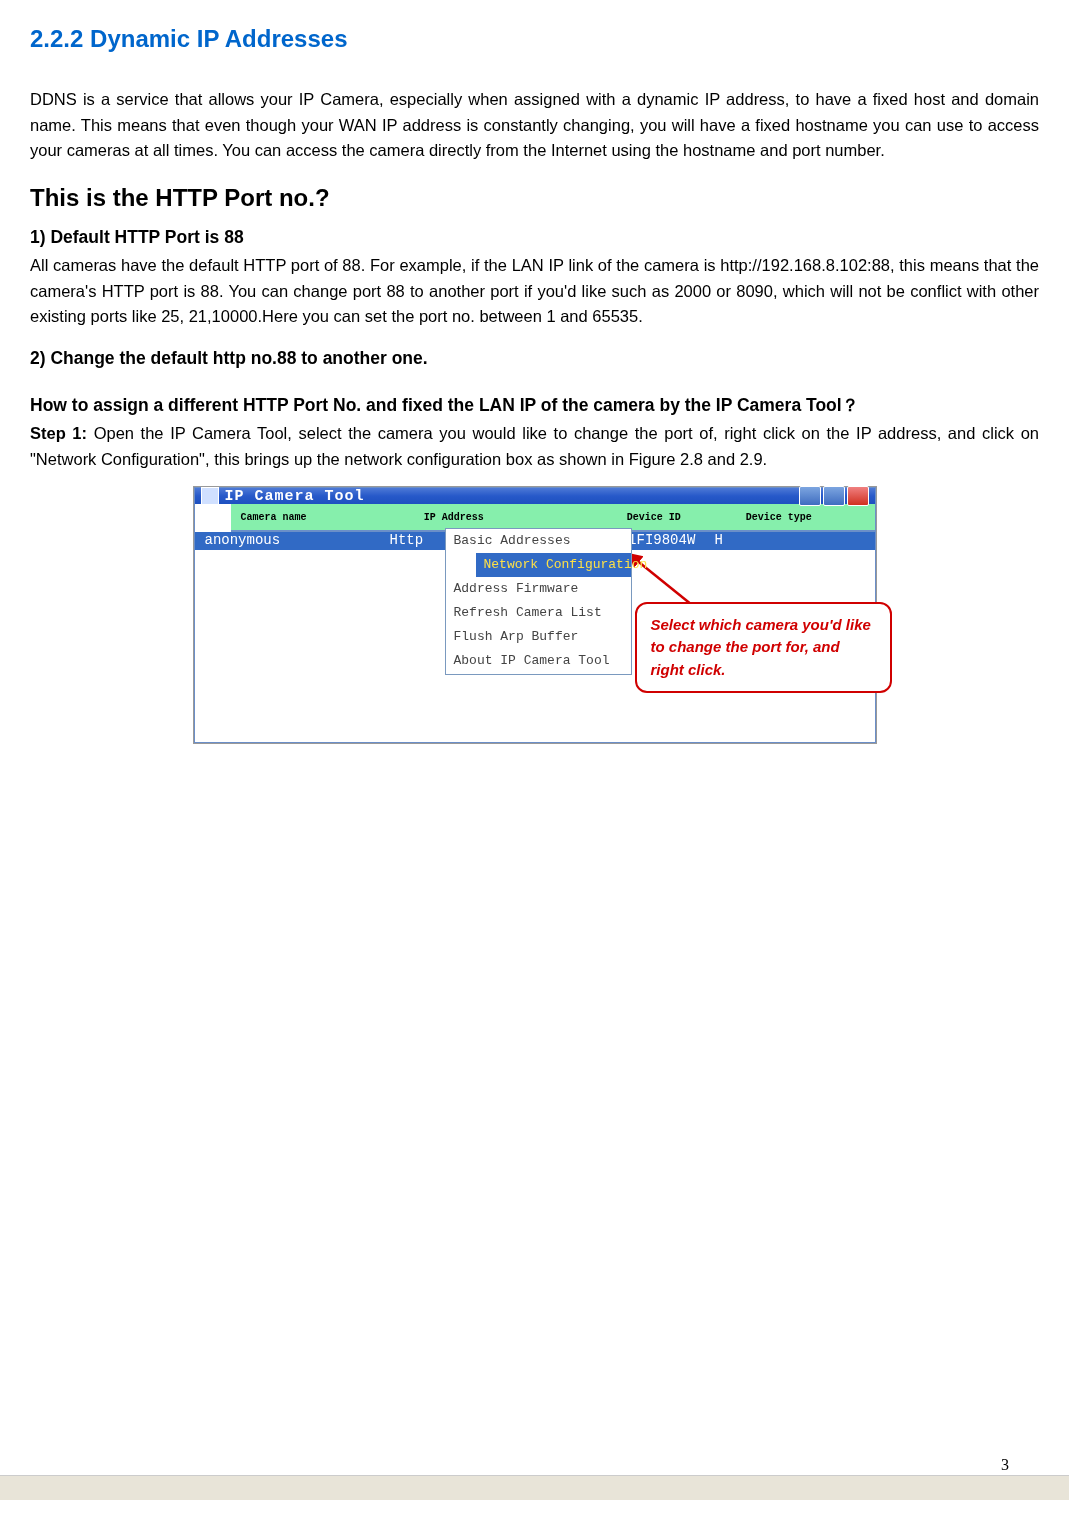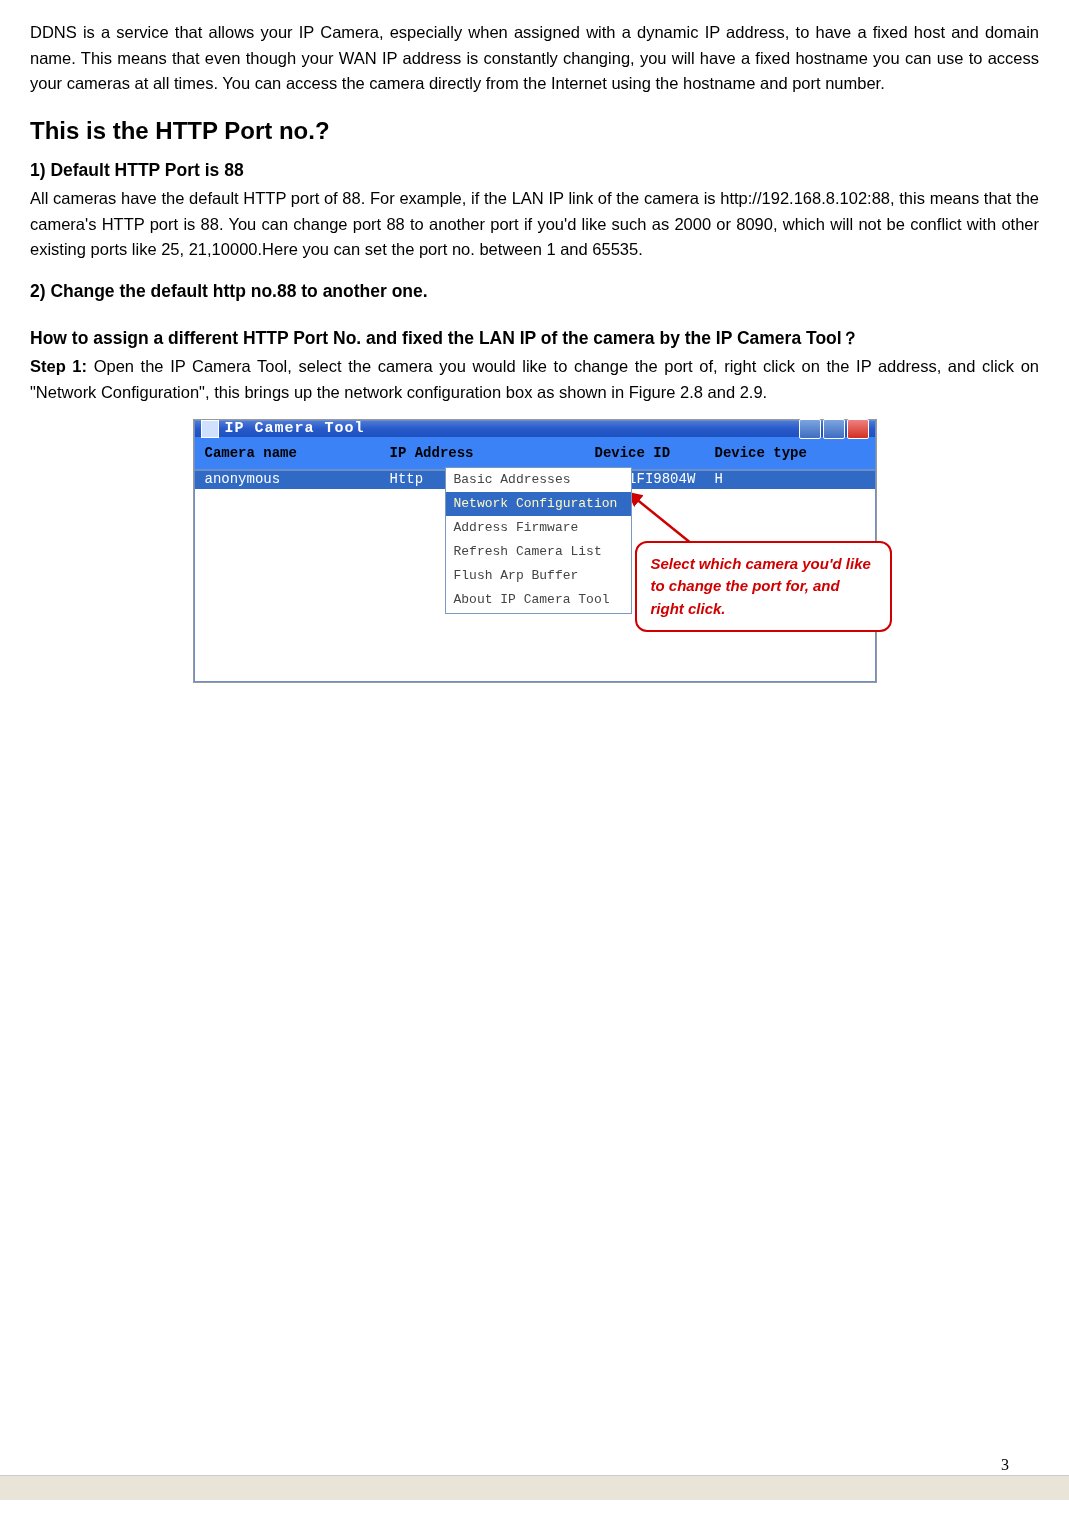--- a/index.html
+++ b/index.html
@@ -87,22 +87,23 @@
     }
     .winbtn.close {
       background: linear-gradient(#f08080, #d03020);
     }
     .header-row {
       display: flex;
       padding: 6px 10px 4px 10px;
       border-bottom: 2px solid #6b8fc8;
       font-weight: bold;
       color: #000;
-      background: #3b82f6;
-      font-size: 14px;
+      background: #86efac;
+      font-size: 10px;
+      margin-left: 36px;
     }
     .col-name { width: 185px; }
     .col-ip   { width: 205px; }
     .col-did  { width: 120px; }
     .col-type { width: 120px; }
     .list-area {
       height: 210px;
       background: #fff;
       position: relative;
       font-size: 14px;
@@ -126,21 +127,22 @@
       font-size: 13px;
       z-index: 3;
     }
     .context-menu-item {
       padding: 2px 8px;
       color: #444;
       white-space: nowrap;
     }
     .context-menu-item.highlight {
       background: #316ac5;
-      color: #fef9c3;
+      color: #fde047;
+      margin-left: 30px;
     }
     .callout {
       position: absolute;
       left: 440px;
       top: 70px;
       width: 225px;
       border: 2px solid #d00000;
       border-radius: 12px;
       background: #fff;
       color: #d00000;
@@ -176,20 +178,21 @@
     .page {
       position: relative;
       min-height: 1480px;
     }
   </style>
 </head>
 <body>
 
 <div class="page">
 
+  <div class="section-title">2.2.2 Dynamic IP Addresses</div>
 
   <div class="body-text">DDNS is a service that allows your IP Camera, especially when assigned with a dynamic IP address, to have a fixed host and domain name. This means that even though your WAN IP address is constantly changing, you will have a fixed hostname you can use to access your cameras at all times. You can access the camera directly from the Internet using the hostname and port number.</div>
 
   <div class="h2-heading">This is the HTTP Port no.?</div>
 
   <div class="h3-heading">1) Default HTTP Port is 88</div>
 
   <div class="body-text">All cameras have the default HTTP port of 88. For example, if the LAN IP link of the camera is http://192.168.8.102:88, this means that the camera's HTTP port is 88. You can change port 88 to another port if you'd like such as 2000 or 8090, which will not be conflict with other existing ports like 25, 21,10000.Here you can set the port no. between 1 and 65535.</div>
 
   <div class="h3-heading">2)  Change the default http no.88 to another one.</div>

